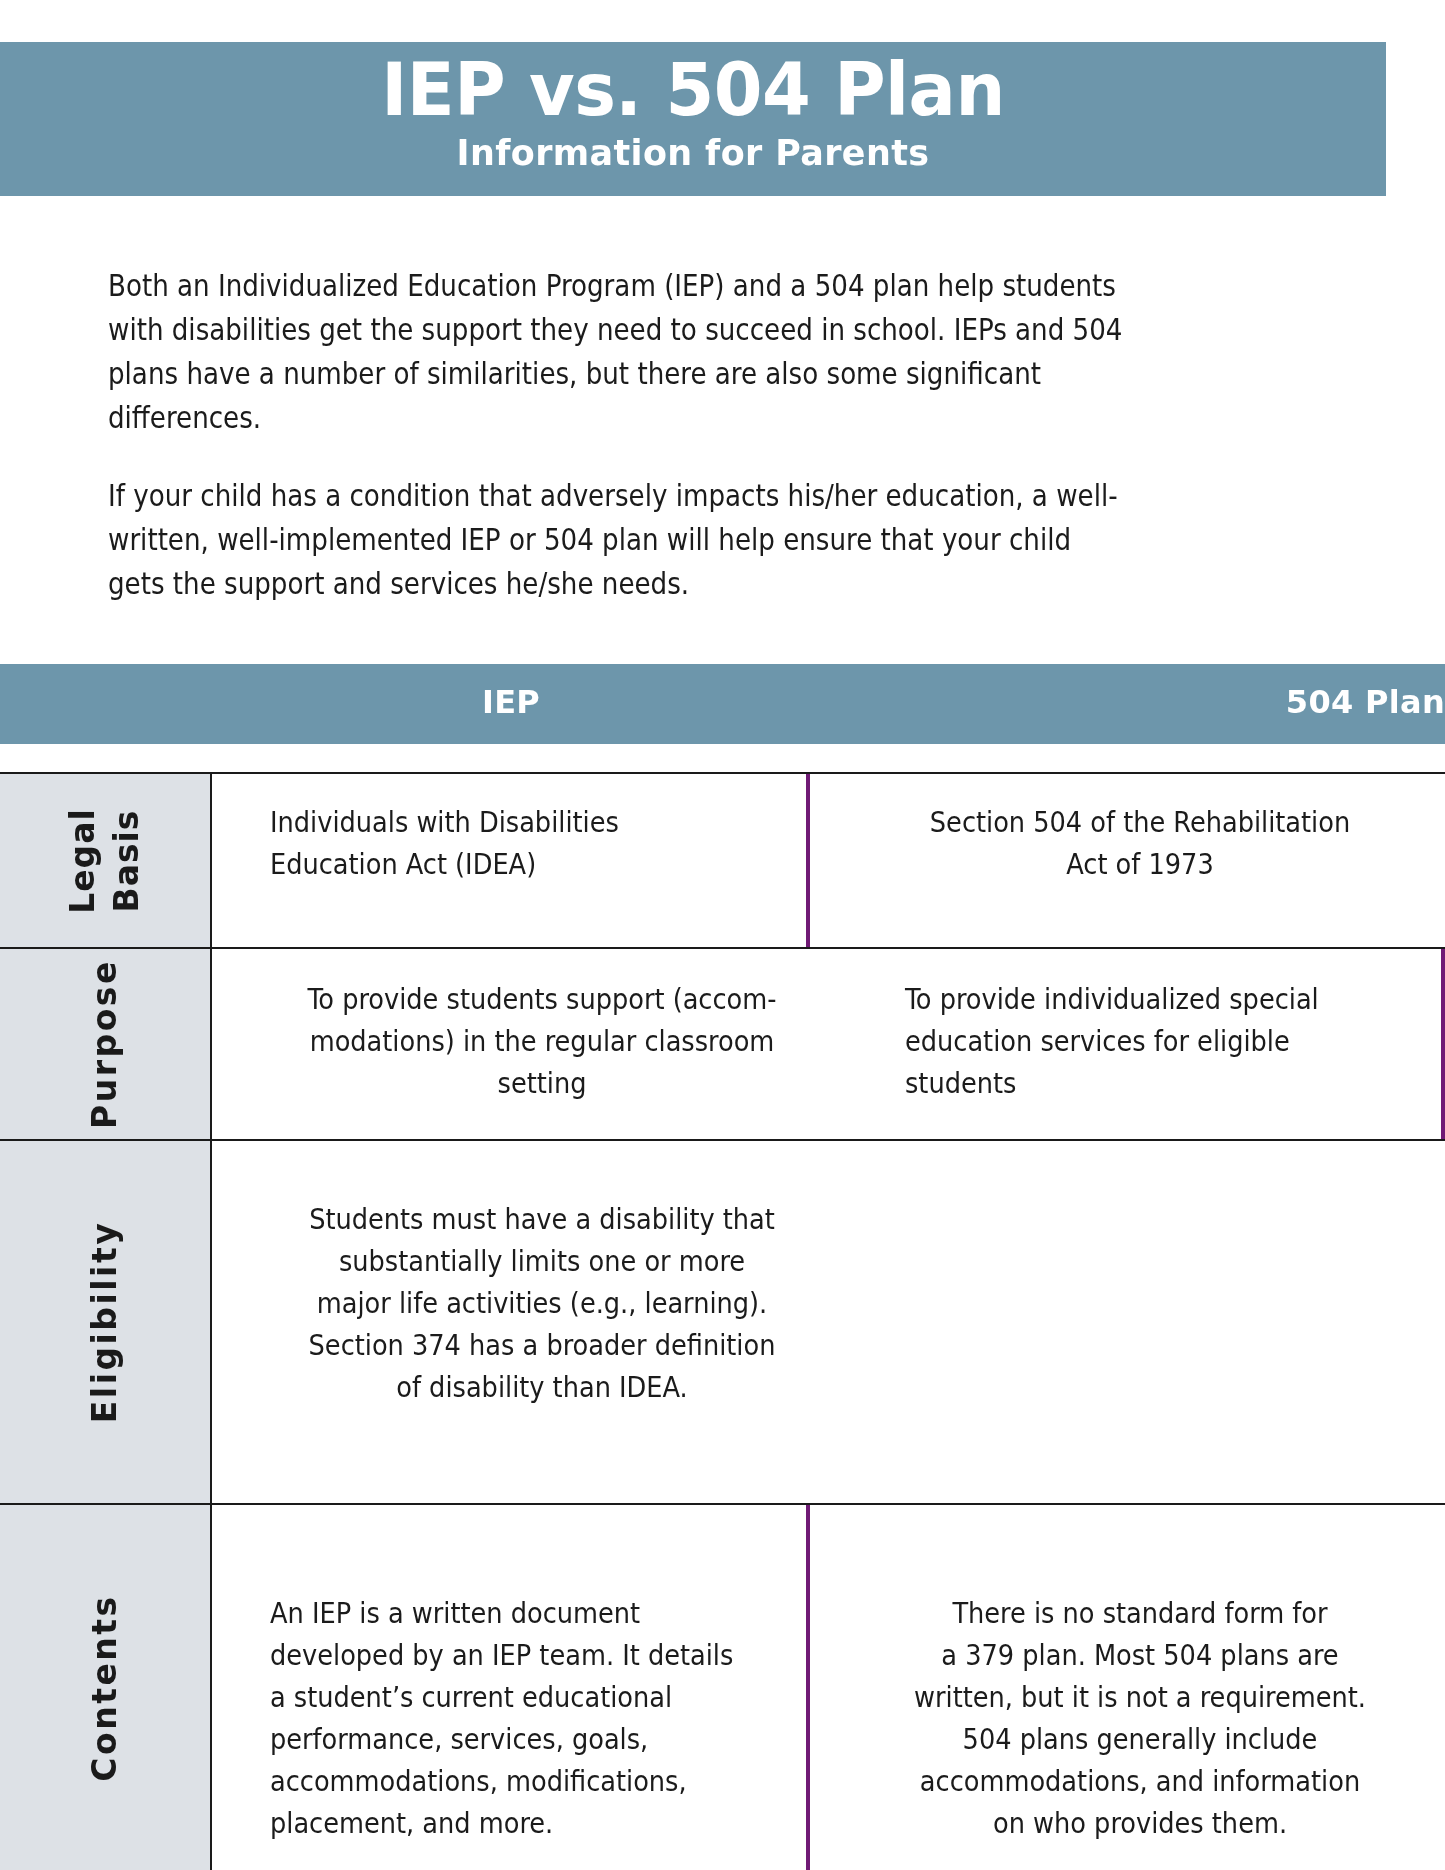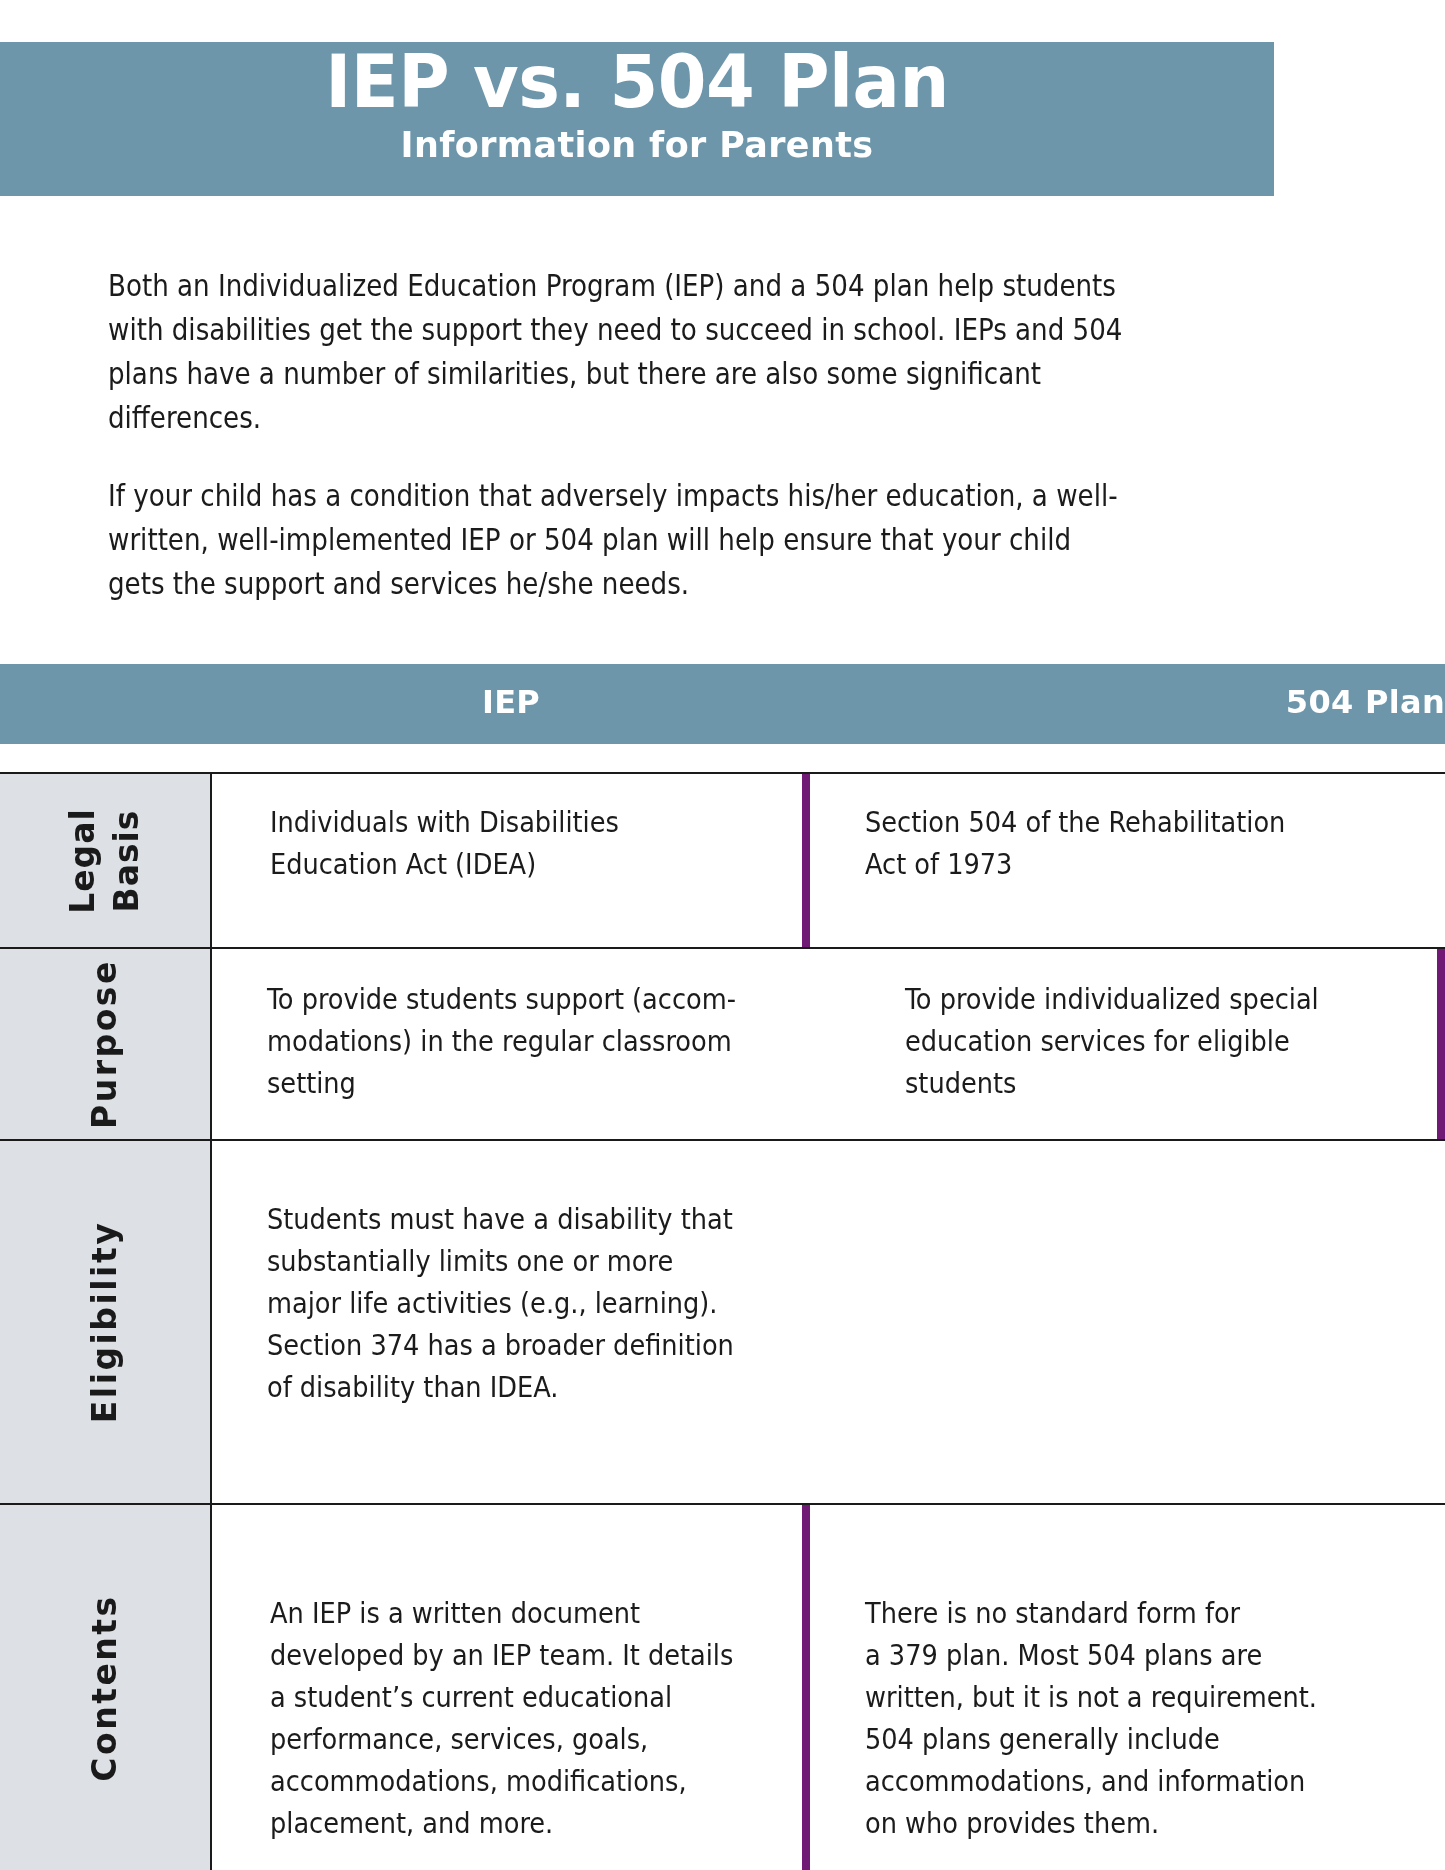--- a/index.html
+++ b/index.html
@@ -14,24 +14,25 @@
     overflow: hidden;
     font-family: "Liberation Sans", "DejaVu Sans", sans-serif;
     color: #1a1a1a;
   }
 
   
   .banner {
     position: absolute;
     left: 0;
     top: 42px;
-    width: 1274px;
+    width: 1386px;
     height: 154px;
     background: #6d96ab;
     box-sizing: border-box;
+    padding-top: 8px;
     text-align: center;
   }
   .banner-title {
     font-family: "DejaVu Sans", "Liberation Sans", sans-serif;
     font-weight: bold;
     font-size: 73px;
     line-height: 80px;
     color: #ffffff;
     letter-spacing: -0.5px;
     transform: scaleX(0.96);
@@ -140,26 +141,27 @@
   .cell {
     box-sizing: border-box;
     font-family: "DejaVu Sans Condensed", "Liberation Sans Narrow", "Liberation Sans", sans-serif;
     font-size: 28.5px;
     line-height: 42px;
     color: #1b1b1b;
     white-space: pre-line;
   }
   .cell-iep {
     width: 598px;
-    border-right: 8px solid #701a75;
+    border-right: 4px solid #701a75;
     padding: 36px 30px 30px 58px;
   }
   .cell-504 {
     width: 635px;
     padding: 36px 30px 30px 55px;
+    text-align: center;
   }
 
   
   .row-legal      { height: 175px; }
   .row-purpose    { height: 192px; }
   .row-eligible   { height: 364px; }
   .row-contents   { height: 367px; }
 
   .row-legal .cell    { padding-top: 28px; }
   .row-purpose .cell  { padding-top: 30px; }

